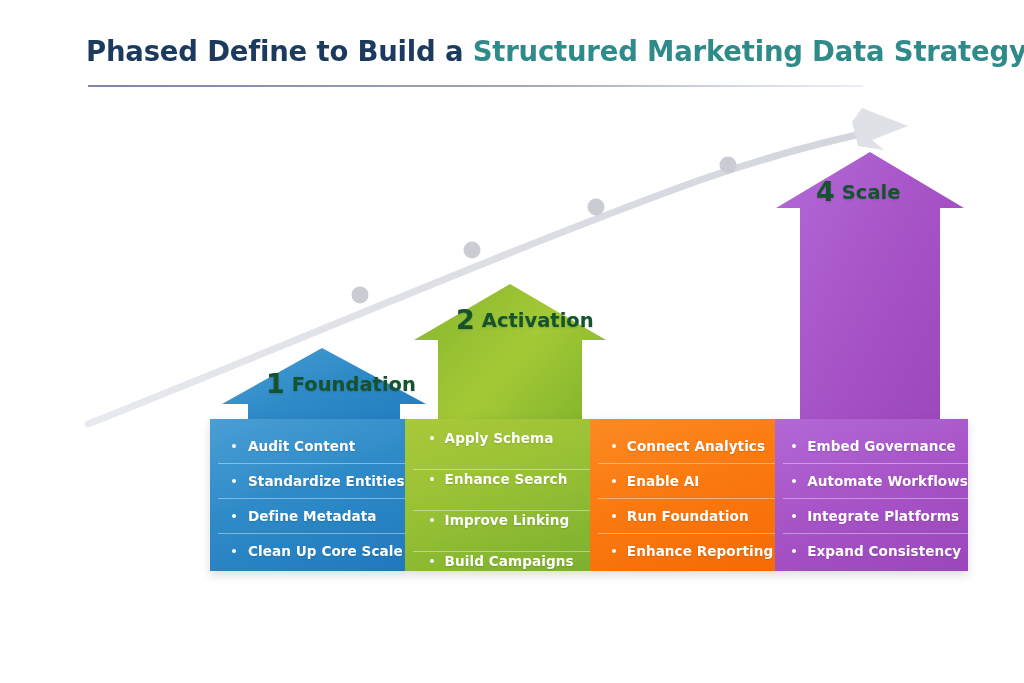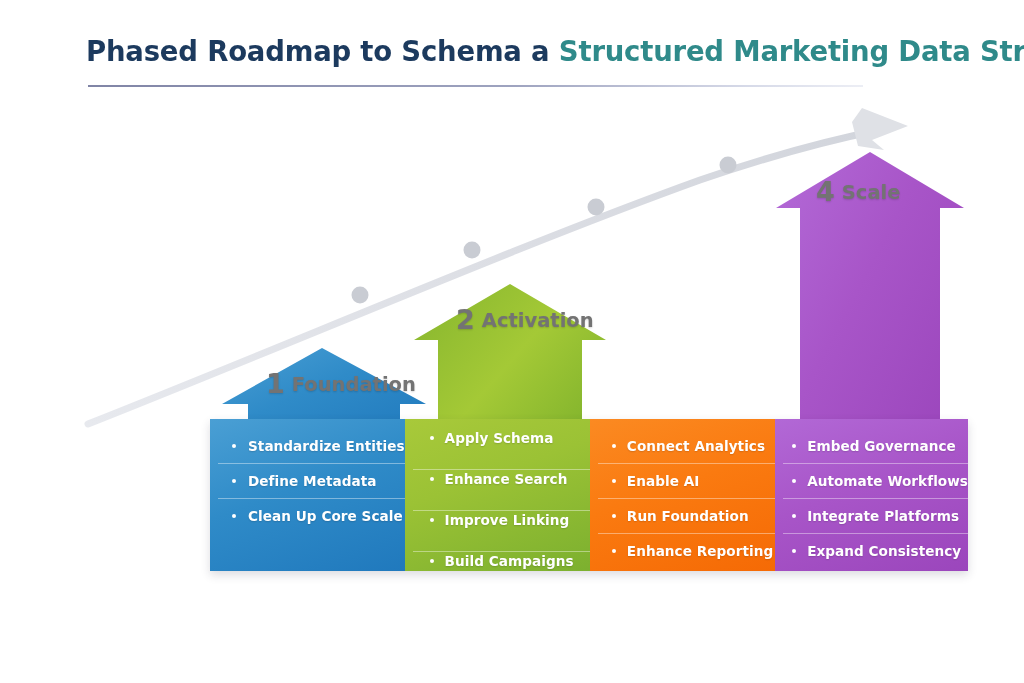--- a/index.html
+++ b/index.html
@@ -53,21 +53,21 @@
     pointer-events: none;
   }
 
   
   .arrow {
     position: absolute;
   }
   .arrow svg { display: block; }
   .arrow-label {
     position: absolute;
-    color: #737373;
+    color: #14532d;
     white-space: nowrap;
     text-shadow: 0 1px 2px rgba(0,0,0,.16);
     font-weight: bold;
   }
   .arrow-num {
     font-size: 27px;
     font-weight: bold;
     margin-right: 7px;
     position: relative;
     top: 2px;
@@ -141,21 +141,21 @@
     white-space: nowrap;
     text-shadow: 0 1px 1.5px rgba(0,0,0,.15);
   }
 </style>
 </head>
 <body>
 
 <div id="canvas">
 
   <div id="title-block">
-    <div id="page-title"><span class="title-a">Phased Roadmap to Schema a </span><span class="title-b">Structured Marketing Data Strategy</span></div>
+    <div id="page-title"><span class="title-a">Phased Define to Build a </span><span class="title-b">Structured Marketing Data Strategy</span></div>
   </div>
   <div id="title-rule"></div>
 
   <svg id="curve-layer" viewBox="0 0 1024 683">
     <defs>
       <linearGradient id="curveGrad" x1="0" y1="1" x2="1" y2="0">
         <stop offset="0%" stop-color="#e7e9ee"></stop>
         <stop offset="55%" stop-color="#dcdee4"></stop>
         <stop offset="100%" stop-color="#d2d5dc"></stop>
       </linearGradient>
@@ -216,20 +216,24 @@
     <div class="arrow-label" style="left:40px; top:22px;">
       <span class="arrow-num">4</span><span class="arrow-name">Scale</span>
     </div>
   </div>
 
   <div id="panel">
 
     <div class="col c0">
       <div class="bullet-row">
           <span class="bullet-dot"></span>
+          <span class="bullet-text">Audit Content</span>
+        </div>
+      <div class="bullet-row">
+          <span class="bullet-dot"></span>
           <span class="bullet-text">Standardize Entities</span>
         </div>
       <div class="bullet-row">
           <span class="bullet-dot"></span>
           <span class="bullet-text">Define Metadata</span>
         </div>
       <div class="bullet-row">
           <span class="bullet-dot"></span>
           <span class="bullet-text">Clean Up Core Scale</span>
         </div>

